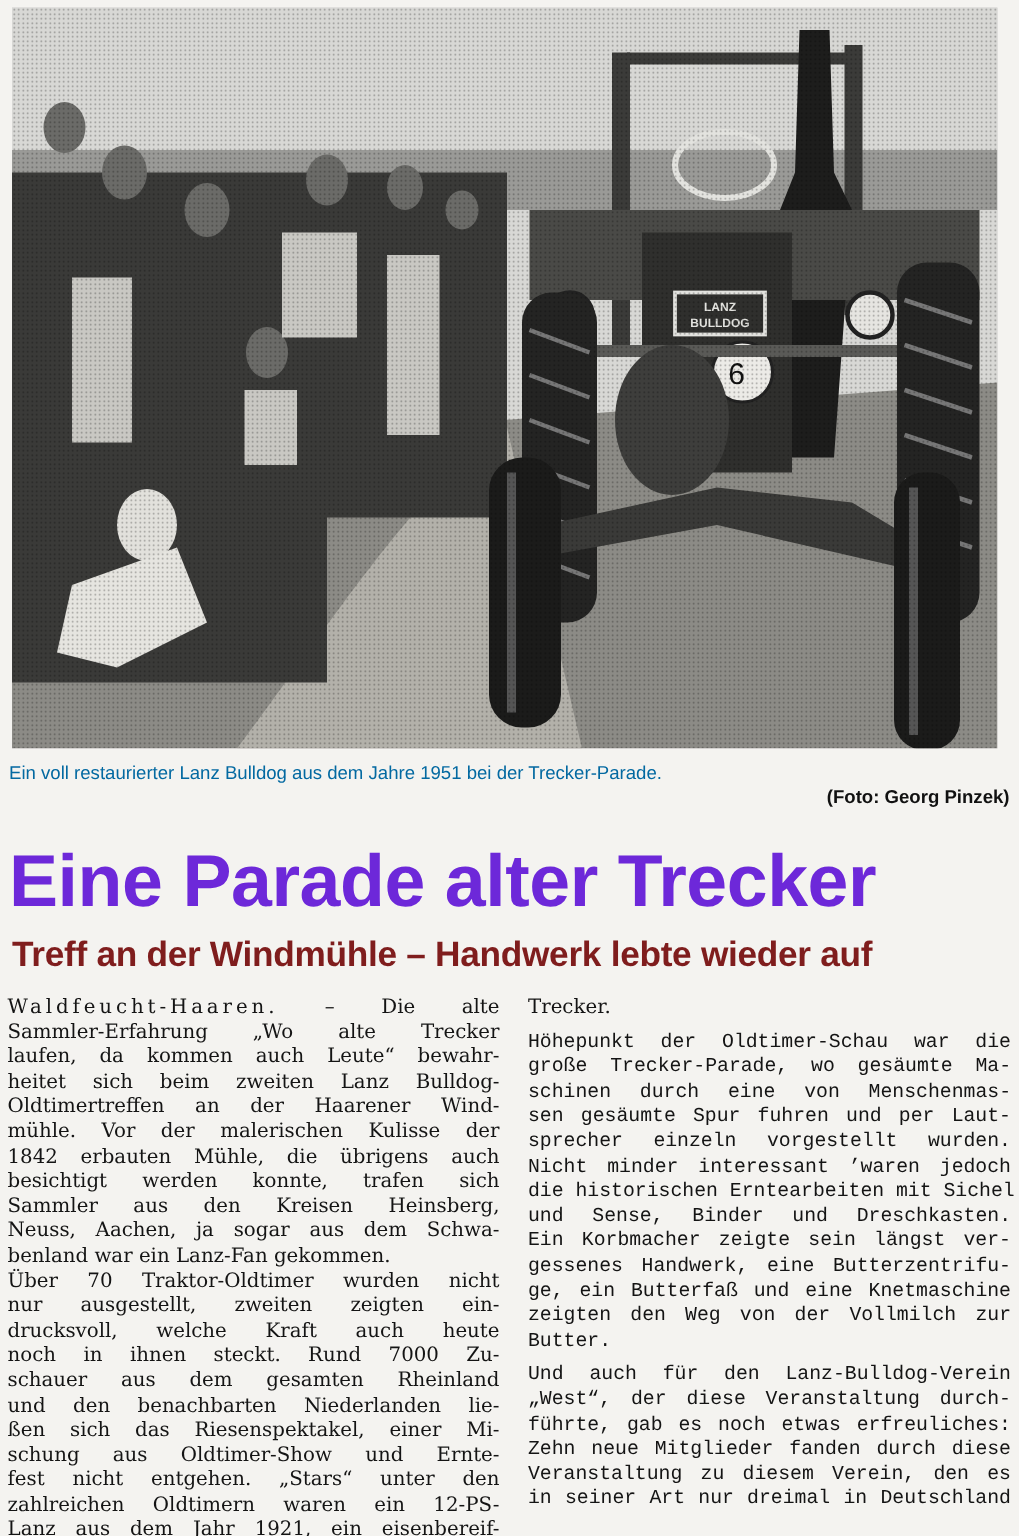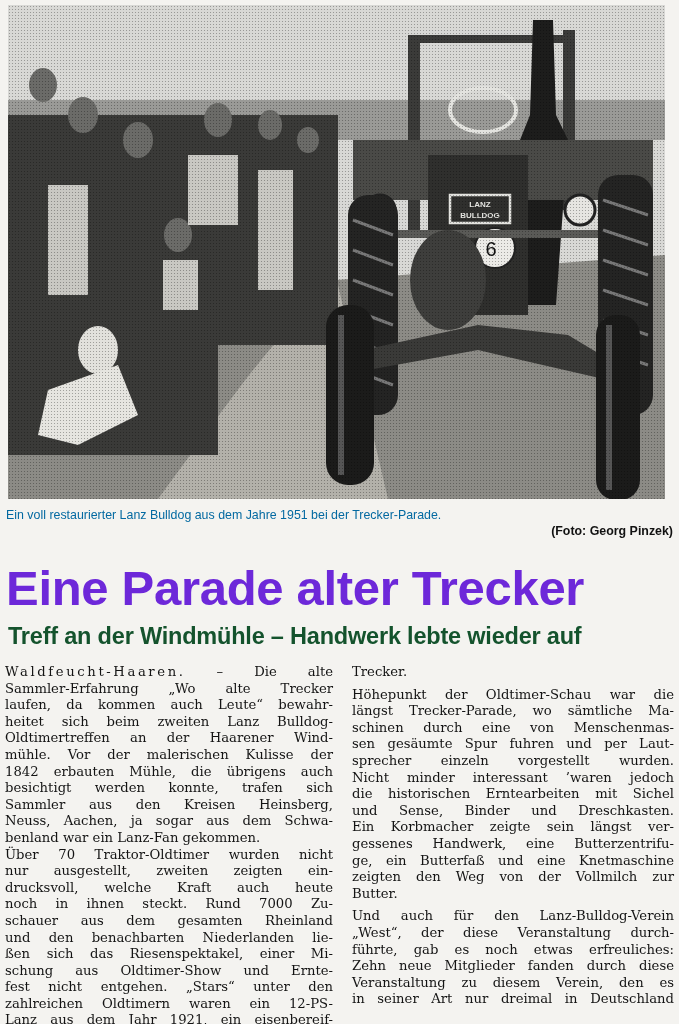--- a/index.html
+++ b/index.html
@@ -27,32 +27,32 @@
   .headline {
     position:absolute; left:6px; top:560px; width:670px;
     font-family:"Liberation Sans", sans-serif; font-weight:bold;
     font-size:49px; line-height:56px; letter-spacing:-0.3px;
     transform:scaleX(1.0); transform-origin:left;
     color:#6d28d9; white-space:nowrap;
   }
   .subhead {
     position:absolute; left:8px; top:621px; width:670px;
     font-family:"Liberation Sans", sans-serif; font-weight:bold;
-    font-size:23.5px; line-height:30px; color:#14532d; white-space:nowrap;
+    font-size:23.5px; line-height:30px; color:#7f1d1d; white-space:nowrap;
     letter-spacing:-0.2px;
   }
   .col {
     position:absolute; top:664px;
     font-family:"DejaVu Serif", serif; font-size:13.2px; line-height:16.6px;
     text-align:justify; color:#141414;
   }
   .col.left { left:5px; width:328px; }
   .col.right { left:352px; width:322px; }
   .col p { margin:0; text-indent:0; }
-  .col p + p { margin-top:0; }
+  .col p + p { margin-top:0;font-family:Liberation Mono, monospace; }
   .col.right p.gap { margin-top:6px; }
   .dateline { letter-spacing:2.6px; }
   .line { display:block; text-align:justify; text-align-last:justify; white-space:nowrap; }
   .line.last { text-align-last:left; }
 </style>
 </head>
 <body>
 
 <div class="photo">
   <svg width="657" height="494" viewBox="0 0 657 494" xmlns="http://www.w3.org/2000/svg">
@@ -163,21 +163,21 @@
   <span class="line">Lanz aus dem Jahr 1921, ein eisenbereif-</span>
 
 </div>
 
 <div class="col right">
   <p>
     <span class="line last">Trecker.</span>
   </p>
   <p class="gap">
     <span class="line">Höhepunkt der Oldtimer-Schau war die</span>
-    <span class="line">längst Trecker-Parade, wo sämtliche Ma-</span>
+    <span class="line">große Trecker-Parade, wo gesäumte Ma-</span>
     <span class="line">schinen durch eine von Menschenmas-</span>
     <span class="line">sen gesäumte Spur fuhren und per Laut-</span>
     <span class="line">sprecher einzeln vorgestellt wurden.</span>
     <span class="line">Nicht minder interessant ’waren jedoch</span>
     <span class="line">die historischen Erntearbeiten mit Sichel</span>
     <span class="line">und Sense, Binder und Dreschkasten.</span>
     <span class="line">Ein Korbmacher zeigte sein längst ver-</span>
     <span class="line">gessenes Handwerk, eine Butterzentrifu-</span>
     <span class="line">ge, ein Butterfaß und eine Knetmaschine</span>
     <span class="line">zeigten den Weg von der Vollmilch zur</span>

